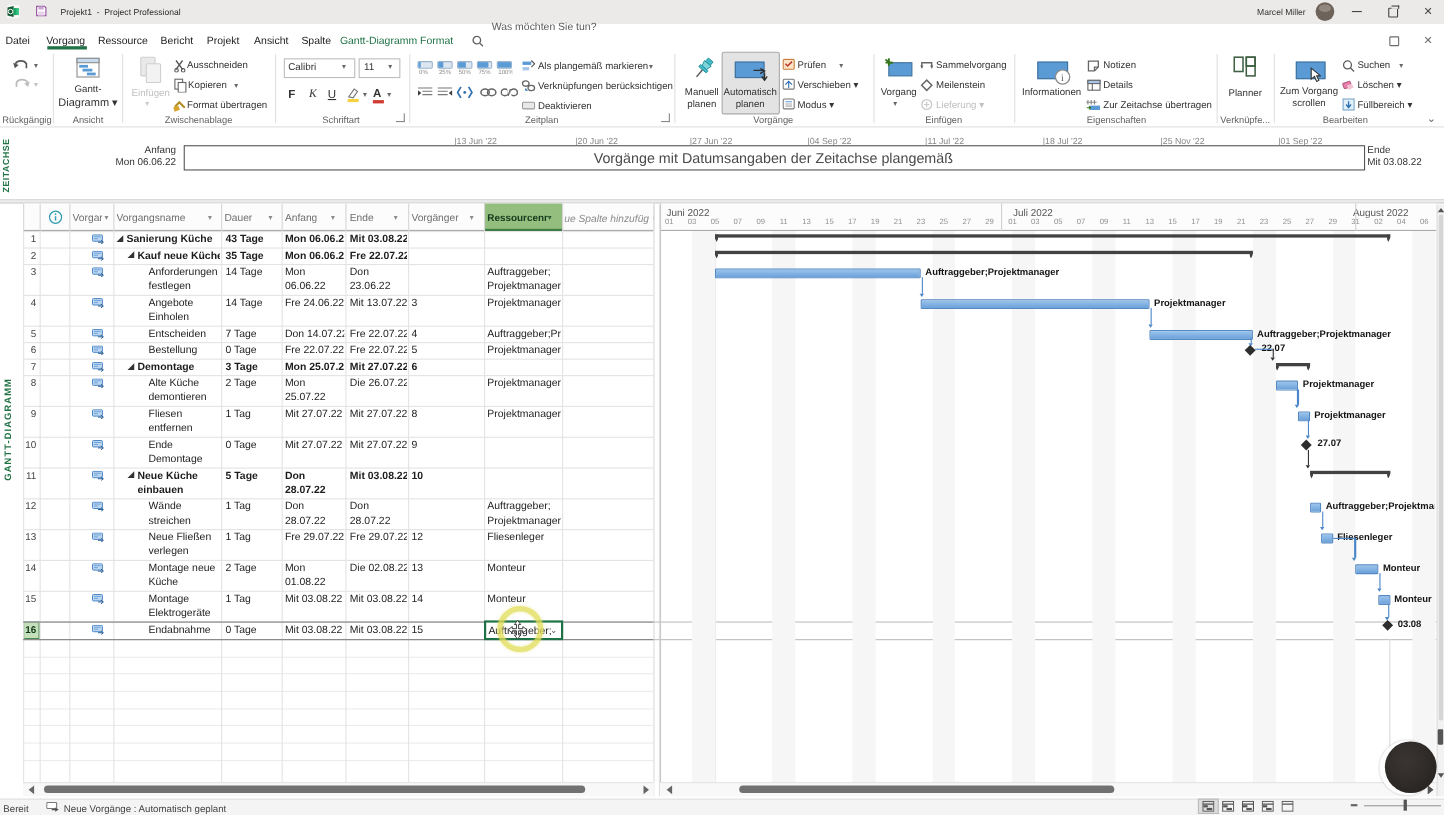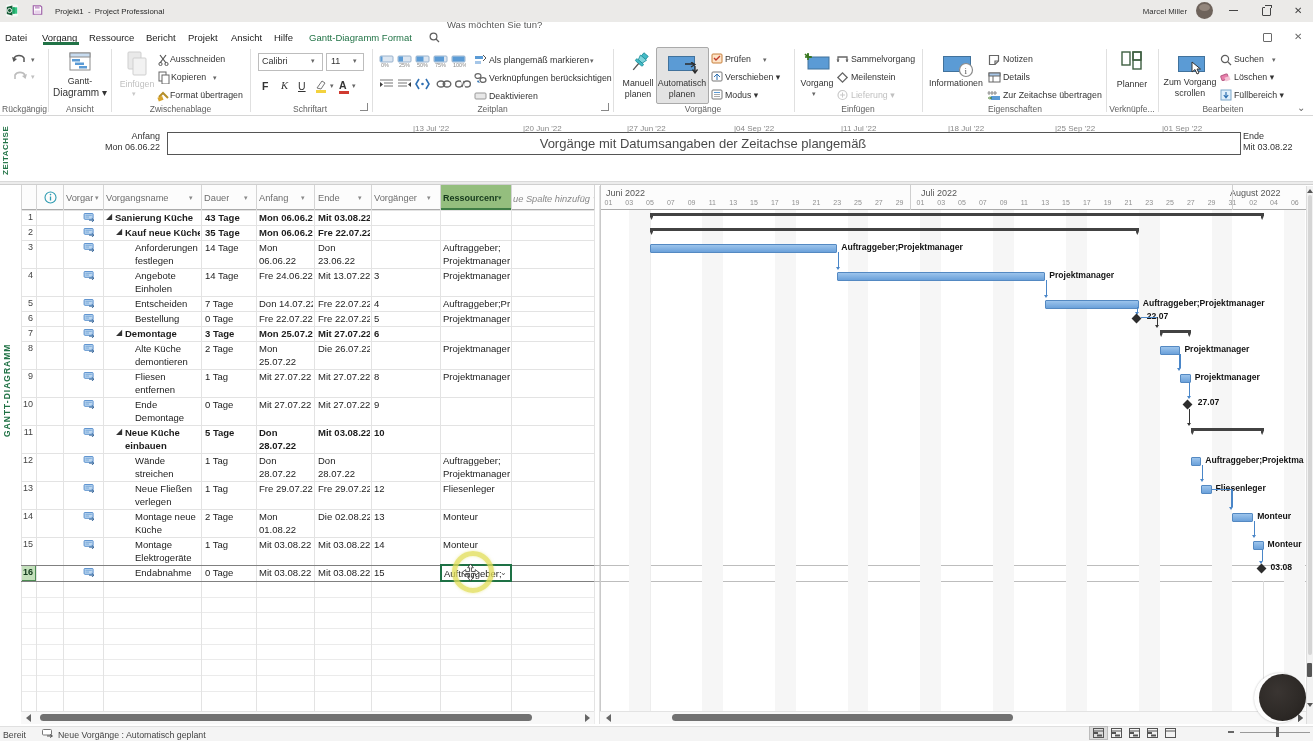--- a/index.html
+++ b/index.html
@@ -47,21 +47,21 @@
 <div style="position:absolute;left:1262px;top:7px;width:7px;height:7px;border:1.2px solid #444;border-radius:1px;"></div>
 <div style="position:absolute;left:1265px;top:5px;width:6px;height:2px;background:#ebeae8;border-right:1.2px solid #444;border-top:1.2px solid #444;"></div>
 <div style="position:absolute;left:1294px;top:5px;font-size:10px;color:#444;">✕</div>
 <div style="position:absolute;left:0;top:22px;width:1313px;height:24px;background:#fff;"></div>
 <div style="position:absolute;left:5px;top:32px;font-size:9.5px;color:#212121;">Datei</div>
 <div style="position:absolute;left:42px;top:32px;font-size:9.5px;color:#212121;">Vorgang</div>
 <div style="position:absolute;left:89px;top:32px;font-size:9.5px;color:#212121;">Ressource</div>
 <div style="position:absolute;left:146px;top:32px;font-size:9.5px;color:#212121;">Bericht</div>
 <div style="position:absolute;left:188px;top:32px;font-size:9.5px;color:#212121;">Projekt</div>
 <div style="position:absolute;left:231px;top:32px;font-size:9.5px;color:#212121;">Ansicht</div>
-<div style="position:absolute;left:274px;top:32px;font-size:9.5px;color:#212121;">Hilfe</div>
+<div style="position:absolute;left:274px;top:32px;font-size:9.5px;color:#212121;">Spalte</div>
 <div style="position:absolute;left:43px;top:42px;width:36px;height:3px;background:#217346;"></div>
 <div style="position:absolute;left:309px;top:32px;font-size:9.5px;color:#217346;">Gantt-Diagramm Format</div>
 <svg class="ab" style="left:429px;top:32px;" width="11" height="11" viewBox="0 0 11 11">
     <circle cx="4.5" cy="4.5" r="3.4" fill="none" stroke="#5f5f5f" stroke-width="1.2"></circle>
     <line x1="7" y1="7" x2="10" y2="10" stroke="#5f5f5f" stroke-width="1.2"></line>
   </svg>
 <div style="position:absolute;left:447px;top:19px;font-size:9.5px;color:#5a5a5a;">Was möchten Sie tun?</div>
 <div style="position:absolute;left:1263px;top:33px;width:7px;height:7px;border:1.2px solid #6a6a6a;border-radius:1px;"></div>
 <div style="position:absolute;left:1294px;top:31px;font-size:10px;color:#6a6a6a;">✕</div>
 <div style="position:absolute;left:0;top:46px;width:1313px;height:70px;background:#fff;"></div>
@@ -323,27 +323,27 @@
 <div class="rtxt" style="position:absolute;left:1234px;top:72px;">Löschen ▾</div>
 <svg class="ab" style="left:1220px;top:89px;" width="12" height="12" viewBox="0 0 12 12">
     <rect x="1" y="1" width="10" height="10" fill="#dff0fb" stroke="#7da7c9"></rect>
     <path d="M6 3 L6 8 M3.8 6 L6 8.8 L8.2 6" stroke="#2c6fb0" fill="none" stroke-width="1.2"></path>
   </svg>
 <div class="rtxt" style="position:absolute;left:1234px;top:90px;">Füllbereich ▾</div>
 <div class="lbl" style="position:absolute;left:1168px;top:104px;width:110px;">Bearbeiten</div>
 <div style="position:absolute;left:1297px;top:102px;font-size:10px;color:#666;">⌄</div>
 <div style="position:absolute;left:0;top:116px;width:1313px;height:65px;background:#fff;"></div>
 <div style="position:absolute;left:1px;top:122px;width:12px;height:56px;font-size:8px;font-weight:bold;color:#217346;writing-mode:vertical-rl;transform:rotate(180deg);text-align:center;letter-spacing:0.5px;">ZEITACHSE</div>
-<div style="position:absolute;left:413px;top:124px;font-size:8px;color:#888;">|13 Jul '22</div>
+<div style="position:absolute;left:413px;top:124px;font-size:8px;color:#888;">|13 Jun '22</div>
 <div style="position:absolute;left:523px;top:124px;font-size:8px;color:#888;text-decoration:underline;">|20 Jun '22</div>
 <div style="position:absolute;left:627px;top:124px;font-size:8px;color:#888;">|27 Jun '22</div>
 <div style="position:absolute;left:734px;top:124px;font-size:8px;color:#888;">|04 Sep '22</div>
 <div style="position:absolute;left:841px;top:124px;font-size:8px;color:#888;">|11 Jul '22</div>
 <div style="position:absolute;left:948px;top:124px;font-size:8px;color:#888;">|18 Jul '22</div>
-<div style="position:absolute;left:1055px;top:124px;font-size:8px;color:#888;">|25 Sep '22</div>
+<div style="position:absolute;left:1055px;top:124px;font-size:8px;color:#888;">|25 Nov '22</div>
 <div style="position:absolute;left:1162px;top:124px;font-size:8px;color:#888;">|01 Sep '22</div>
 <div style="position:absolute;left:116px;top:131px;width:44px;font-size:9px;color:#333;text-align:right;">Anfang</div>
 <div style="position:absolute;left:96px;top:142px;width:64px;font-size:9px;color:#333;text-align:right;">Mon 06.06.22</div>
 <div style="position:absolute;left:167px;top:132px;width:1072px;height:21px;border:1px solid #555;background:#fff;"></div>
 <div style="position:absolute;left:167px;top:136px;width:1072px;font-size:13px;color:#4a4a4a;text-align:center;">Vorgänge mit Datumsangaben der Zeitachse plangemäß</div>
 <div style="position:absolute;left:1243px;top:131px;font-size:9px;color:#333;">Ende</div>
 <div style="position:absolute;left:1243px;top:142px;font-size:9px;color:#333;">Mit 03.08.22</div>
 <div style="position:absolute;left:0;top:181px;width:1313px;height:4px;background:#ececec;border-top:1px solid #d9d9d9;border-bottom:1px solid #cfcfcf;box-sizing:border-box;"></div>
 <div style="position:absolute;left:0;top:186px;width:1313px;height:525px;background:#fff;"></div>
 <div style="position:absolute;left:2px;top:300px;width:12px;height:180px;font-size:8.5px;font-weight:bold;color:#217346;writing-mode:vertical-rl;transform:rotate(180deg);text-align:center;letter-spacing:1px;">GANTT-DIAGRAMM</div>

